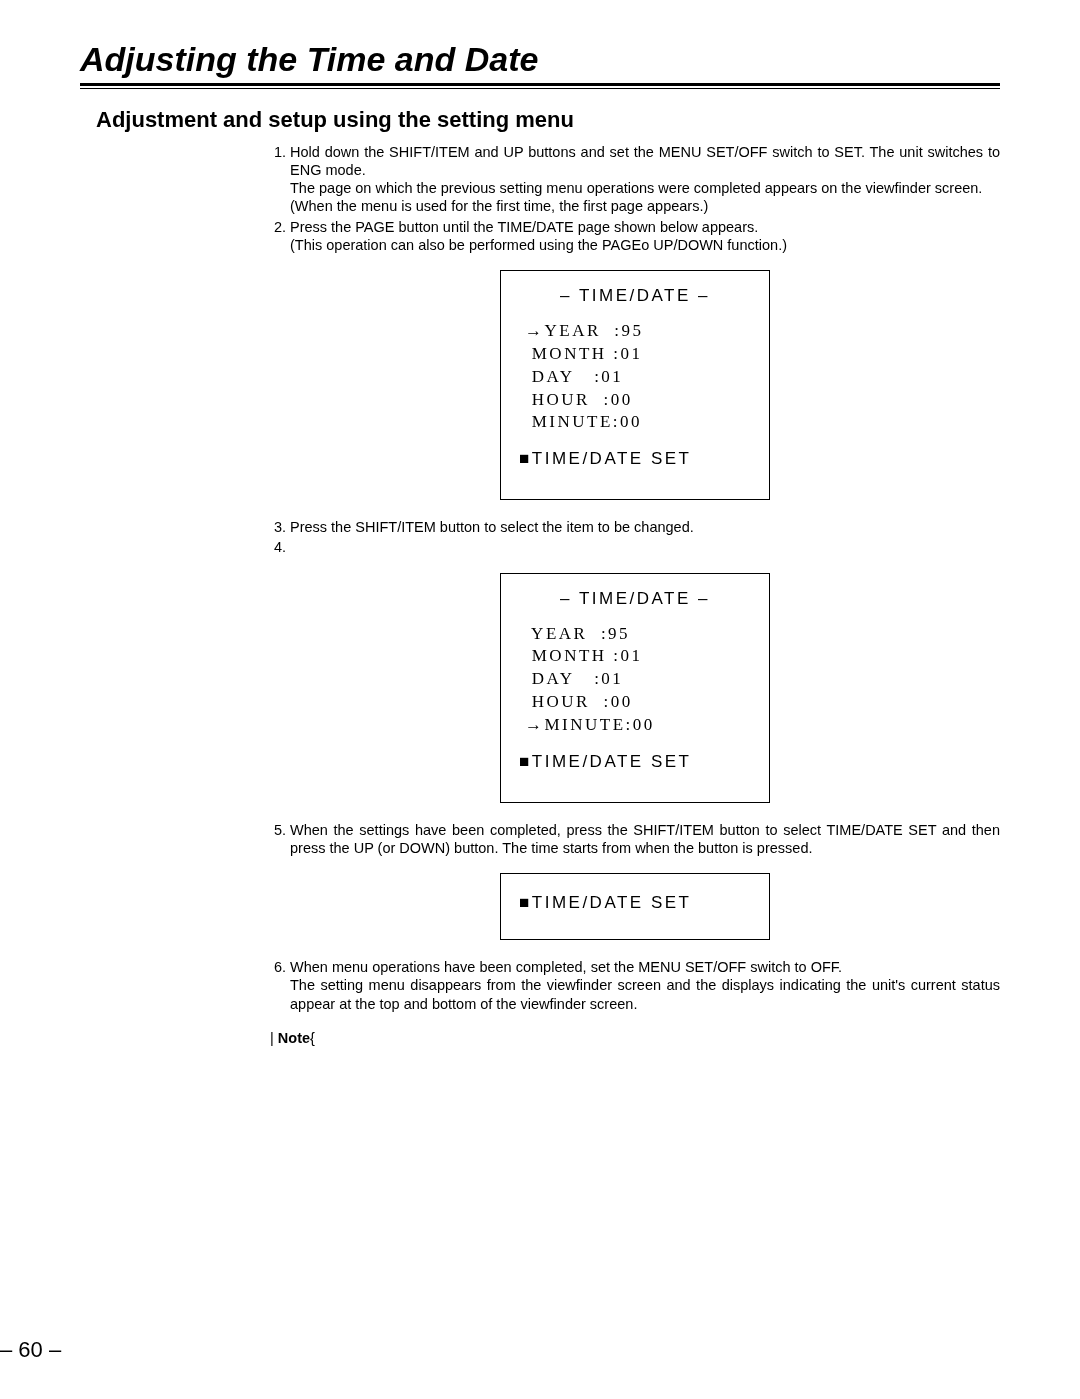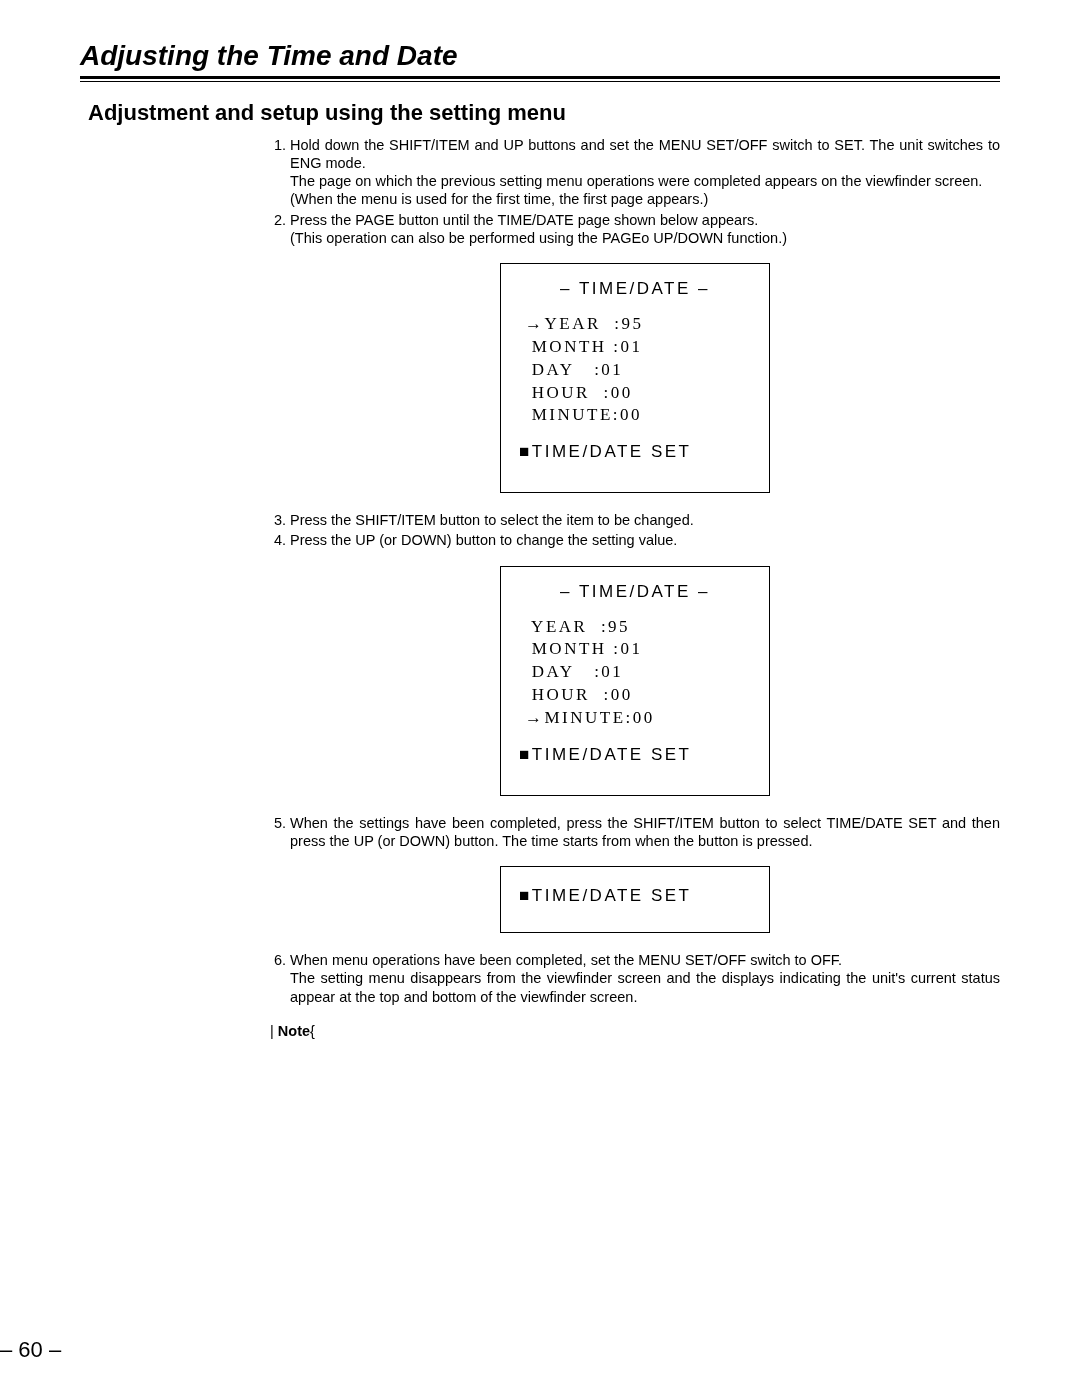--- a/index.html
+++ b/index.html
@@ -10,37 +10,37 @@
     color: #000;
   }
   .page {
     width: 1080px;
     min-height: 1399px;
     box-sizing: border-box;
     padding: 40px 80px 40px 80px;
     position: relative;
   }
   .h1 {
-    font-size: 28px;
+    font-size: 34px;
     font-weight: bold;
     font-style: italic;
     margin: 0 0 2px 0;
   }
   .rule-thick {
     border-top: 3px solid #000;
     margin: 4px 0 0 0;
   }
   .rule-thin {
     border-top: 1px solid #000;
     margin: 2px 0 18px 0;
   }
   .h2 {
     font-size: 22px;
     font-weight: bold;
-    margin: 6px 0 10px 8px;
+    margin: 6px 0 10px 16px;
   }
   .content {
     margin-left: 190px;
     margin-right: 0;
     font-size: 14.5px;
     line-height: 1.25;
   }
   ol.steps {
     list-style: decimal;
     padding-left: 20px;
@@ -132,21 +132,20 @@
       <div class="scr-line"> HOUR  :00</div>
       <div class="scr-line"> MINUTE:00</div>
       <div class="scr-set">■TIME/DATE SET</div>
     </div>
 
     <ol class="steps" start="3">
       <li>
         <span>Press the SHIFT/ITEM button to select the item to be changed.</span>
       </li>
       <li>
-        <span>Press the UP (or DOWN) button to change the setting value.</span>
       </li>
     </ol>
 
     <div class="screen">
       <div class="scr-title">– TIME/DATE –</div>
       <div class="scr-line"> YEAR  :95</div>
       <div class="scr-line"> MONTH :01</div>
       <div class="scr-line"> DAY   :01</div>
       <div class="scr-line"> HOUR  :00</div>
       <div class="scr-line">→MINUTE:00</div>

